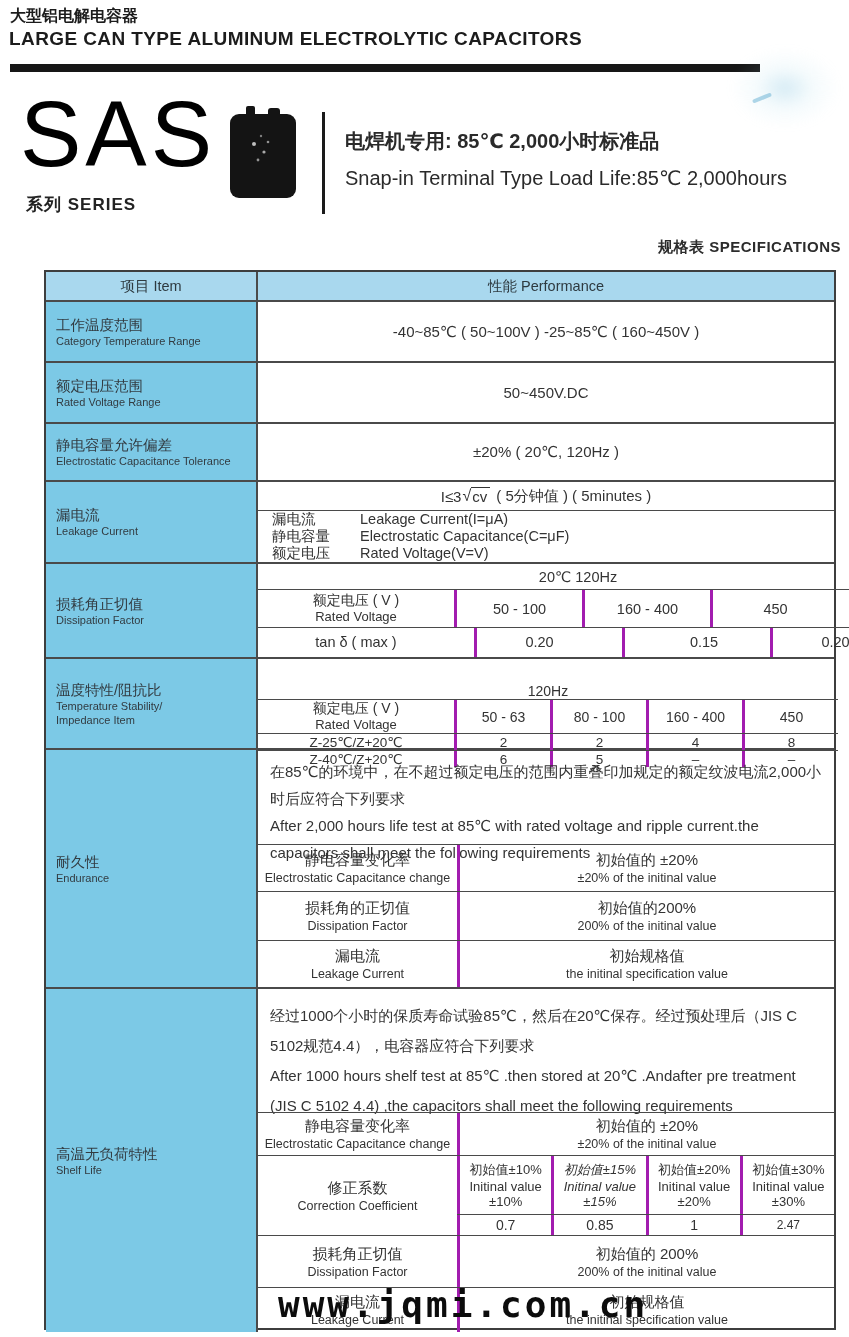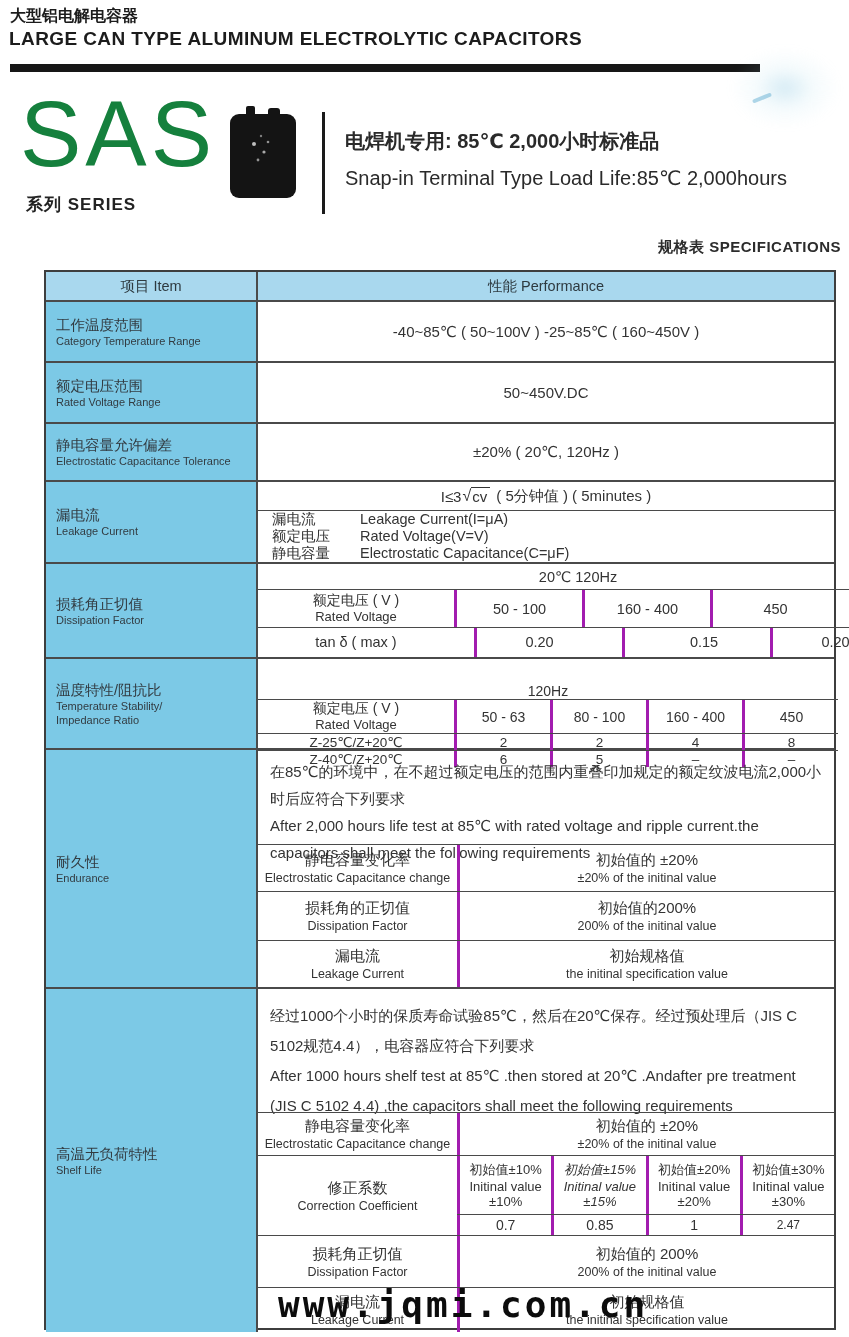--- a/index.html
+++ b/index.html
@@ -13,21 +13,21 @@
   
   .title-zh { left:10px; top:6px; font-size:16px; font-weight:bold; color:#1c1c1c; }
   .title-en { left:9px; top:28px; font-size:19px; font-weight:bold; letter-spacing:0.4px; color:#1c1c1c; }
   .black-bar { left:10px; top:64px; width:750px; height:8px; background:#161616; }
   .smudge { left:730px; top:48px; width:110px; height:80px; border-radius:50%;
     background:radial-gradient(closest-side, rgba(150,205,228,0.38), rgba(170,220,235,0.12), transparent); filter:blur(4px); }
   .smudge-dash { left:752px; top:96px; width:20px; height:4px; background:#6fb4d6; opacity:.55;
     transform:rotate(-22deg); border-radius:2px; }
 
   
-  .series-name { left:20px; top:84px; font-size:92px; line-height:100px; letter-spacing:4px; color:#15803d; }
+  .series-name { left:20px; top:84px; font-size:92px; line-height:100px; letter-spacing:4px; color:#000000; }
   .series-label { left:26px; top:193px; font-size:17px; font-weight:bold; color:#222; letter-spacing:1px; }
   .cap-wrap { left:228px; top:106px; width:70px; height:95px; }
   .divider { left:322px; top:112px; width:3px; height:102px; background:#1a1a1a; }
   .feature-zh { left:345px; top:128px; font-size:20px; font-weight:bold; color:#2a2a2a; }
   .feature-en { left:345px; top:166px; font-size:20px; color:#2a2a2a; }
   .spec-heading { top:238px; right:8px; font-size:15px; font-weight:bold; color:#2c2c2c; letter-spacing:0.5px; }
 
   
   .spec-table {
     position:absolute; left:44px; top:270px; width:792px; height:1060px;
@@ -155,26 +155,26 @@
               <span class="sqrt-arg">cv</span>
               <span class="formula-suffix">( 5分钟值 )  ( 5minutes )</span>
           </span>
         </div>
         <div class="subrow legend" style="height:52px; flex-direction:column; justify-content:center;">
           <div class="legend-line">
             <span class="legend-zh">漏电流</span>
             <span>Leakage Current(I=μA)</span>
           </div>
           <div class="legend-line">
+            <span class="legend-zh">静电容量</span>
+            <span>Electrostatic Capacitance(C=μF)</span>
+          </div>
+          <div class="legend-line">
             <span class="legend-zh">额定电压</span>
             <span>Rated Voltage(V=V)</span>
-          </div>
-          <div class="legend-line">
-            <span class="legend-zh">静电容量</span>
-            <span>Electrostatic Capacitance(C=μF)</span>
           </div>
         </div>
       </div>
     </div>
 
     <div class="trow" style="height:95px;">
       <div class="lcell">
         <div class="lzh">损耗角正切值</div>
         <div class="len">Dissipation Factor</div>
       </div>
@@ -195,21 +195,21 @@
           <div class="scell" style="width:128px;padding-left:33px;">0.15</div>
           <div class="scell" style="width:128px;">0.20</div>
         </div>
       </div>
     </div>
 
     <div class="trow" style="height:91px;">
       <div class="lcell">
         <div class="lzh">温度特性/阻抗比</div>
         <div class="len">Temperature Stability/</div>
-        <div class="len">Impedance Ratio</div>
+        <div class="len">Impedance Item</div>
       </div>
       <div class="pcol">
         <div class="subrow first center-cell" style="height:21px; font-size:14px;margin-top:24px;">120Hz</div>
         <div class="subrow" style="height:36px;">
           <div class="scell first" style="width:196px;">
             <div style="font-size:14px; line-height:17px;">额定电压 ( V )</div>
             <div style="font-size:13px; line-height:16px;">Rated Voltage</div>
           </div>
           <div class="scell" style="width:96px; font-size:14px;">50 - 63</div>
           <div class="scell" style="width:96px; font-size:14px;">80 - 100</div>

